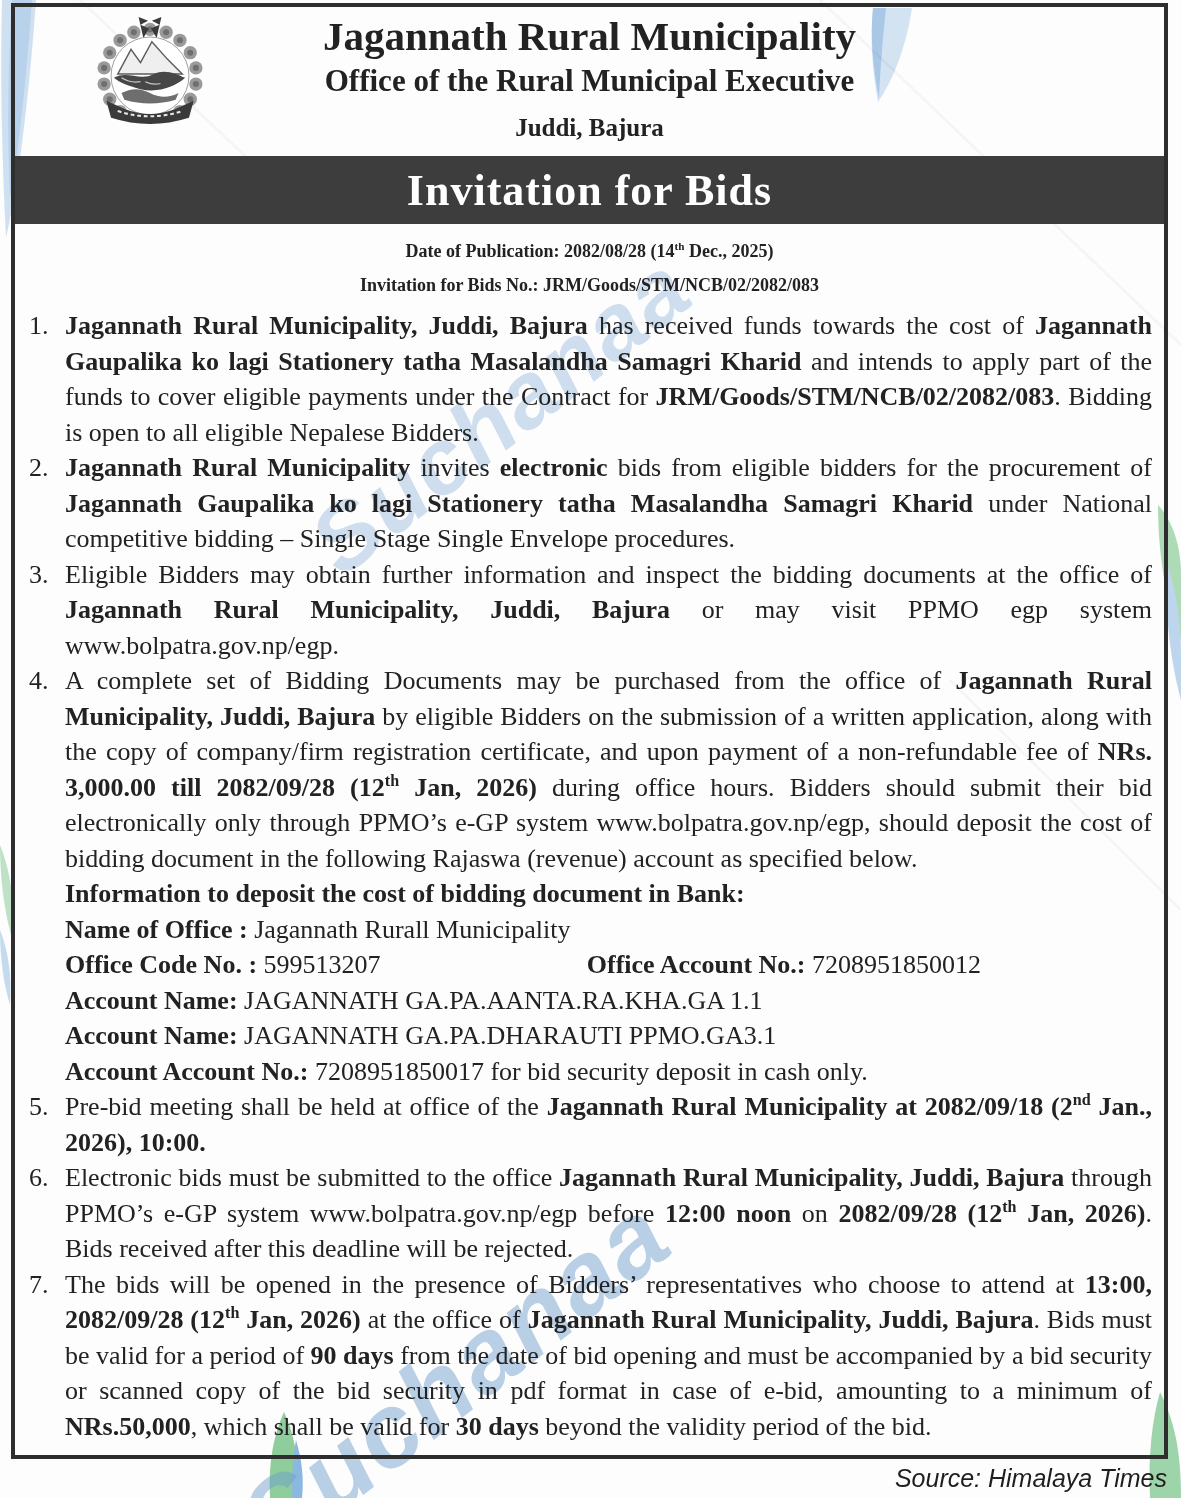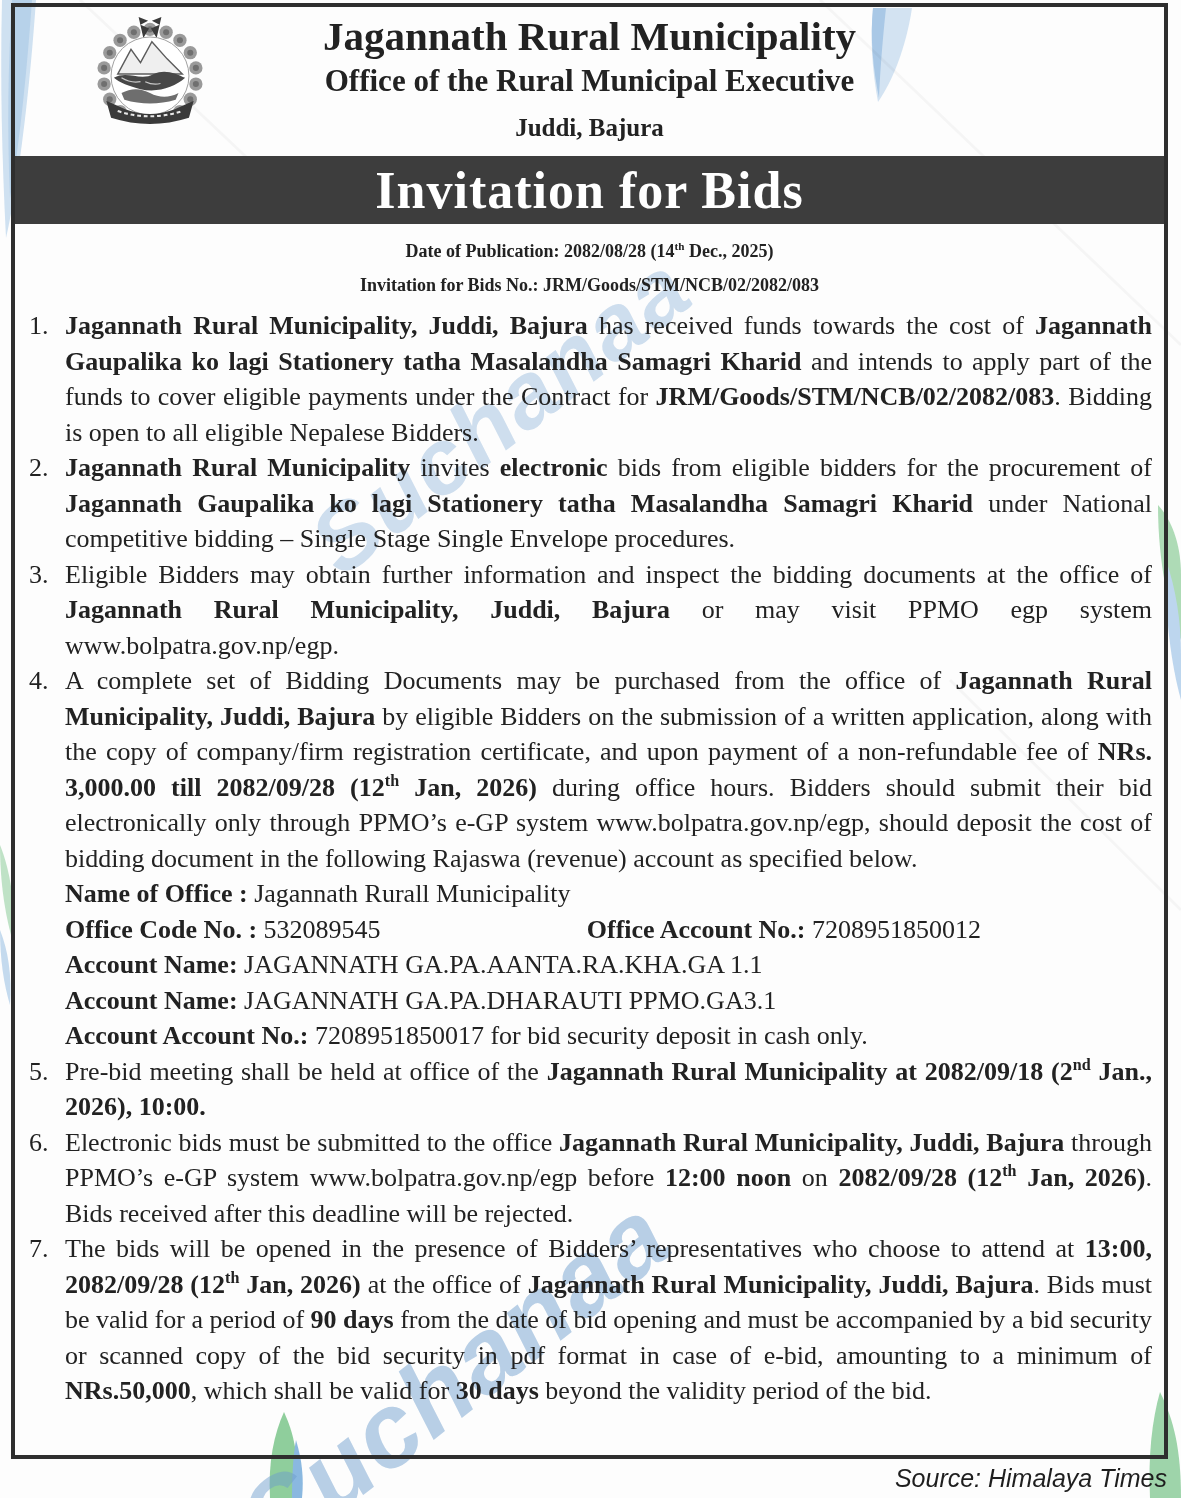--- a/index.html
+++ b/index.html
@@ -25,21 +25,21 @@
   }
   .logo{position:absolute;left:78px;top:8px;width:114px;height:120px;}
   .header-text{text-align:center;padding-top:6px;}
   .org-name{font-size:41px;font-weight:bold;line-height:46px;}
   .office-name{font-size:31px;font-weight:bold;line-height:38px;margin-top:3px;}
   .location{font-size:25px;font-weight:bold;line-height:31px;margin-top:12px;}
   .banner{
     margin:13px 0 0;height:68px;background:#3d3d3d;
     display:flex;align-items:center;justify-content:center;
   }
-  .banner-title{color:#ffffff;font-size:52px;font-weight:bold;letter-spacing:1px;}
+  .banner-title{color:#ffffff;font-size:44px;font-weight:bold;letter-spacing:1px;}
   .meta{margin-top:10px;text-align:center;font-size:18px;line-height:34px;}
   .meta .b,.meta span{font-weight:bold;}
   .items{margin:6px 12px 0;}
   .item{
     position:relative;padding-left:38px;font-size:26px;line-height:35.5px;
     text-align:justify;
   }
   .item-number{position:absolute;left:2px;top:0;}
   .b{font-weight:bold;}
   .sup{font-size:0.62em;vertical-align:super;line-height:0;}
@@ -135,25 +135,26 @@
   <div class="meta">
       <div><span class="b">Date of Publication: 2082/08/28 (14</span><span class="b sup">th</span><span class="b"> Dec., 2025)</span></div>
       <div><span class="b">Invitation for Bids No.: JRM/Goods/STM/NCB/02/2082/083</span></div>
     </div>
 
   <div class="items">
       <div class="item"><span class="item-number">1.</span><span class="b">Jagannath Rural Municipality, Juddi, Bajura </span><span>has received funds towards the cost of </span><span class="b">Jagannath Gaupalika ko lagi Stationery tatha Masalandha Samagri Kharid </span><span>and intends to apply part of the funds to cover eligible payments under the Contract for </span><span class="b">JRM/Goods/STM/NCB/02/2082/083</span><span>. Bidding is open to all eligible Nepalese Bidders.</span></div>
       <div class="item"><span class="item-number">2.</span><span class="b">Jagannath Rural Municipality </span><span>invites </span><span class="b">electronic </span><span>bids from eligible bidders for the procurement of </span><span class="b">Jagannath Gaupalika ko lagi Stationery tatha Masalandha Samagri Kharid </span><span>under National competitive bidding – Single Stage Single Envelope procedures.</span></div>
       <div class="item"><span class="item-number">3.</span><span>Eligible Bidders may obtain further information and inspect the bidding documents at the office of </span><span class="b">Jagannath Rural Municipality, Juddi, Bajura </span><span>or may visit PPMO egp system www.bolpatra.gov.np/egp.</span></div>
       <div class="item"><span class="item-number">4.</span><span>A complete set of Bidding Documents may be purchased from the office of </span><span class="b">Jagannath Rural Municipality, Juddi, Bajura </span><span>by eligible Bidders on the submission of a written application, along with the copy of company/firm registration certificate, and upon payment of a non-refundable fee of </span><span class="b">NRs. 3,000.00 till 2082/09/28 (12</span><span class="b sup">th</span><span class="b"> Jan, 2026)</span><span> during office hours. Bidders should submit their bid electronically only through PPMO’s e-GP system www.bolpatra.gov.np/egp, should deposit the cost of bidding document in the following Rajaswa (revenue) account as specified below.</span><div class="bank">
+          <div class="b bank-heading">Information to deposit the cost of bidding document in Bank:</div>
           <div class="bank-row">
             <div class="bank-cell"><span class="b">Name of Office :</span><span> Jagannath Rurall Municipality</span></div>
           </div>
           <div class="bank-row">
-            <div class="bank-cell half"><span class="b">Office Code No. :</span><span> 532089545</span></div>
+            <div class="bank-cell half"><span class="b">Office Code No. :</span><span> 599513207</span></div>
             <div class="bank-cell"><span class="b">Office Account No.:</span><span> 7208951850012</span></div>
           </div>
           <div class="bank-row">
             <div class="bank-cell"><span class="b">Account Name:</span><span> JAGANNATH GA.PA.AANTA.RA.KHA.GA 1.1</span></div>
           </div>
           <div class="bank-row">
             <div class="bank-cell"><span class="b">Account Name:</span><span> JAGANNATH GA.PA.DHARAUTI PPMO.GA3.1</span></div>
           </div>
           <div class="bank-row">
             <div class="bank-cell"><span class="b">Account Account No.:</span><span> 7208951850017 for bid security deposit in cash only.</span></div>

